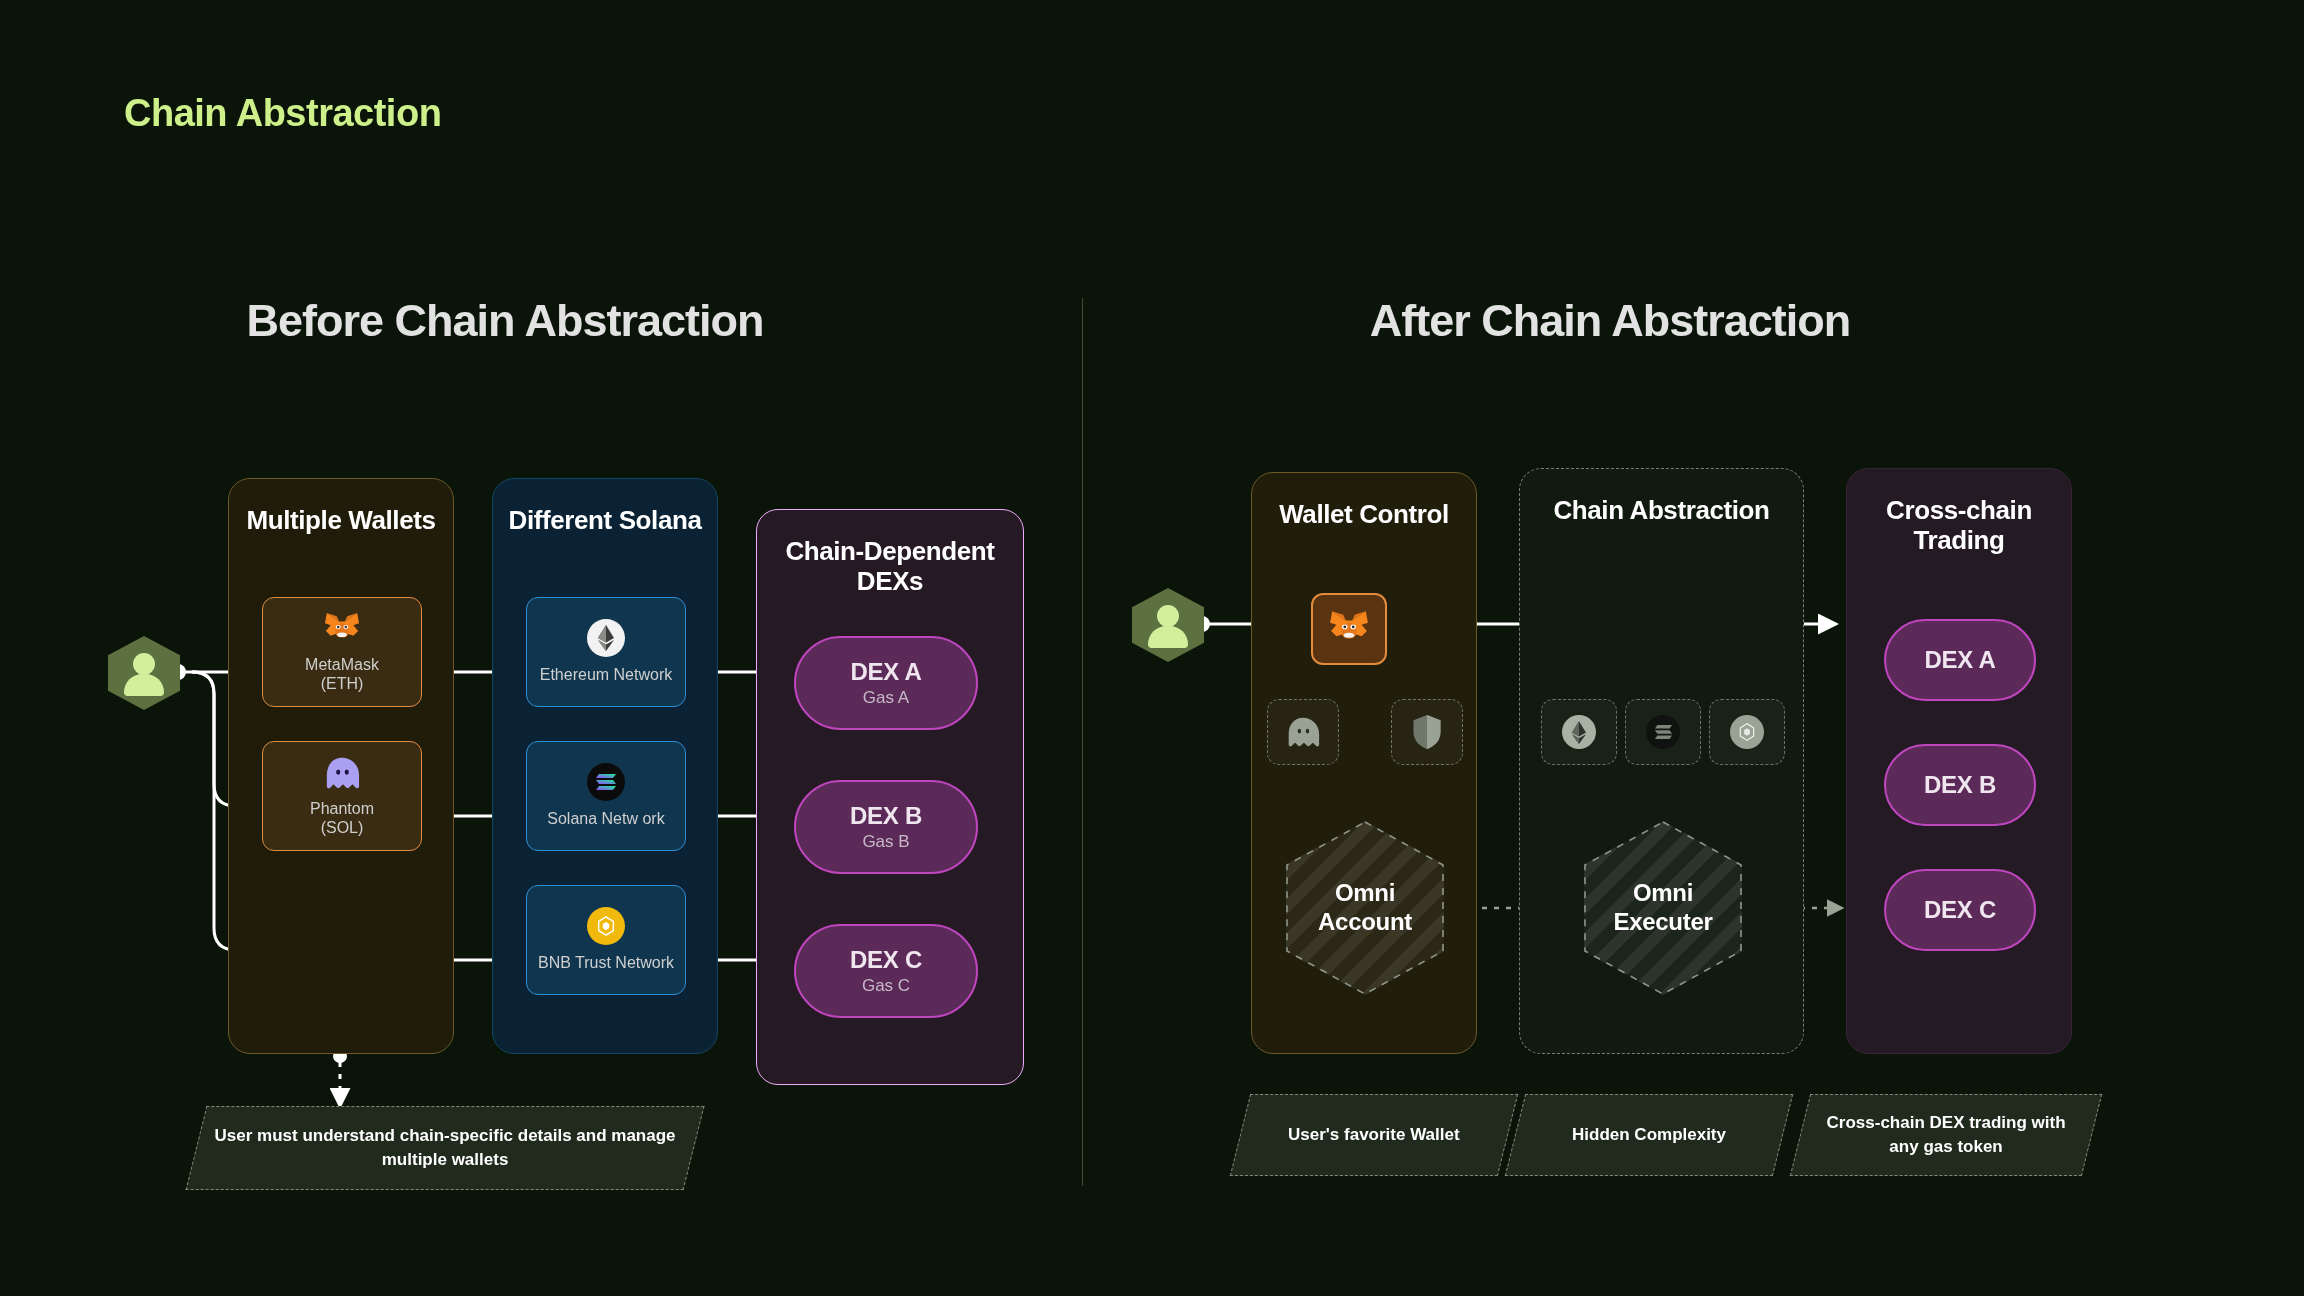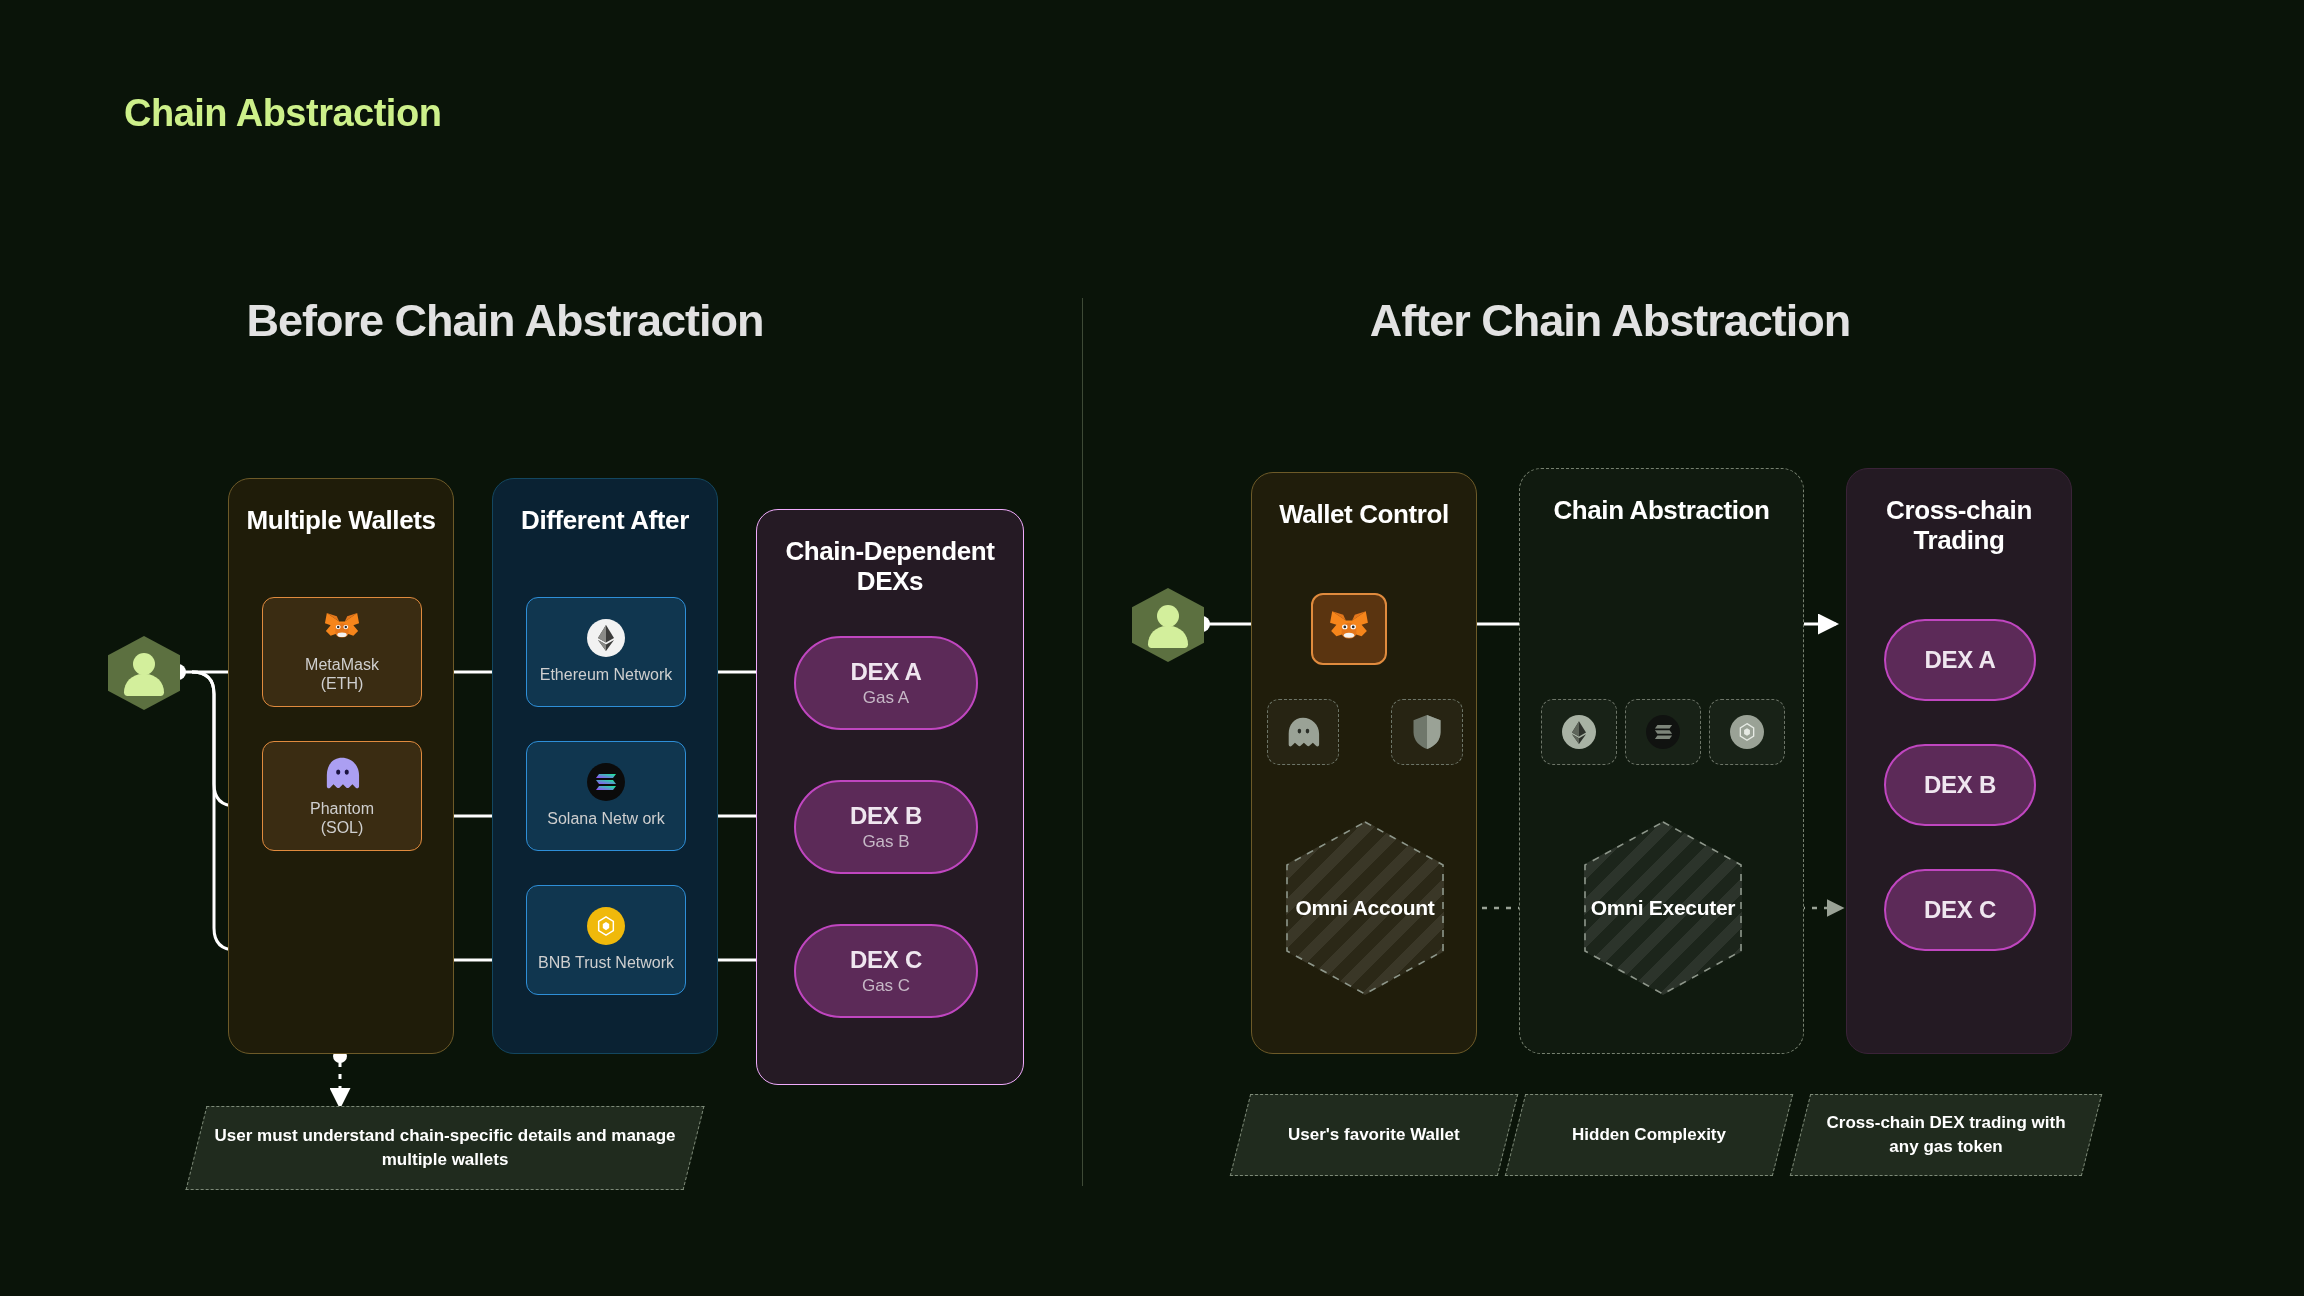--- a/index.html
+++ b/index.html
@@ -151,21 +151,21 @@
     clip-path: polygon(50% 0%, 100% 25%, 100% 75%, 50% 100%, 0% 75%, 0% 25%);
     background: rgba(255,255,255,0.05);
     background-image: repeating-linear-gradient(
       -45deg, rgba(255,255,255,0.07) 0 11px, rgba(255,255,255,0) 11px 24px);
   }
   .omni-hex .outline {
     position: absolute; inset: 0;
   }
   .omni-label {
     position: relative; z-index:2;
-    color: #ffffff; font-size: 21px; font-weight: bold;
+    color: #ffffff; font-size: 24px; font-weight: bold;
     text-align: center; line-height: 1.2; letter-spacing:-0.3px;
   }
 
   
   .coin { border-radius: 50%; display:flex; align-items:center; justify-content:center; }
 </style>
 </head>
 <body>
 
 <div id="stage">
@@ -266,21 +266,21 @@
         <ellipse cx="16" cy="18" rx="2.2" ry="2.8" fill="#1b1340"></ellipse>
         <ellipse cx="25" cy="18" rx="2.2" ry="2.8" fill="#1b1340"></ellipse>
       </svg>
       <div class="card-label">Phantom</div>
       <div class="card-sub">(SOL)</div>
     </div>
 
   </div>
 
   <div class="panel" id="panel-chains">
-    <div class="panel-title">Different After</div>
+    <div class="panel-title">Different Solana</div>
 
     <div class="card card-chain" style="left:33px; top:118px;">
       <div class="coin" style="width:38px;height:38px;background:#f2f2f2;">
         <svg width="16" height="26" viewBox="0 0 16 26">
           <path d="M8 0 L0 13 L8 17.5 L16 13 Z" fill="#3c3c3b"></path>
           <path d="M8 0 L0 13 L8 17.5 Z" fill="#8a8a87"></path>
           <path d="M8 19.5 L0 15 L8 26 L16 15 Z" fill="#3c3c3b"></path>
           <path d="M8 19.5 L0 15 L8 26 Z" fill="#8a8a87"></path>
         </svg>
       </div>

